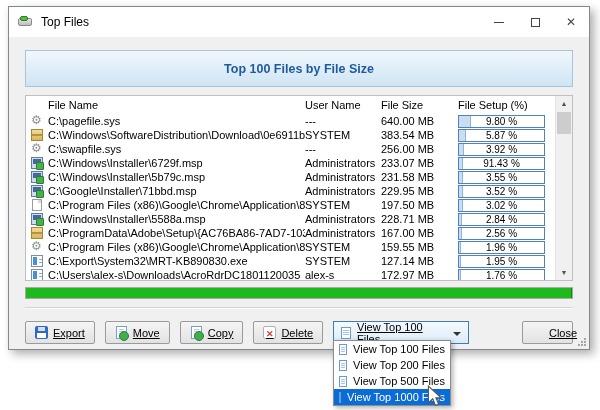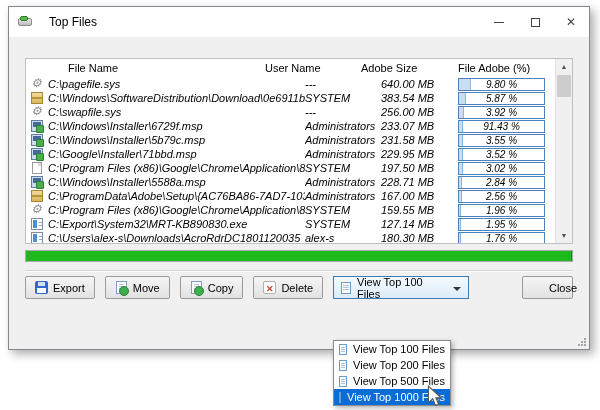--- a/index.html
+++ b/index.html
@@ -10,41 +10,41 @@
   .dialog { position:absolute; left:8px; top:6px; width:582px; height:344px;
     background:#f0f0f0; border:1px solid #828790;
     box-shadow:4px 4px 9px rgba(0,0,0,.32); }
 
   .titlebar { height:30px; background:#fff; display:flex; align-items:center; }
   .app-icon { width:16px; height:16px; margin-left:8px; position:relative; }
   .app-icon .drive { position:absolute; left:1px; top:4px; width:14px; height:8px;
     background:linear-gradient(#e8e8e8,#bdbdbd); border:1px solid #8a8a8a; border-radius:2px; }
   .app-icon .led { position:absolute; left:3px; top:2px; width:8px; height:5px;
     background:#57b947; border:1px solid #2f7d2a; border-radius:2px; }
-  .titlebar .title { margin-left:16px; font-size:12px; }
+  .titlebar .title { margin-left:8px; font-size:12px; }
   .win-controls { margin-left:auto; display:flex; height:30px; }
   .win-btn { width:36px; height:30px; display:flex; align-items:center; justify-content:center; color:#444; }
   .glyph-min { width:10px; height:1px; background:#444; }
   .glyph-max { width:9px; height:9px; border:1px solid #444; }
   .glyph-close { font-size:12px; line-height:1; }
 
   .content { padding:13px 16px 0 16px; }
 
   
   .banner { height:37px; border:1px solid #a7c4da;
     background:linear-gradient(#f0f7fc,#cfe5f4);
     display:flex; align-items:center; justify-content:center; }
   .banner b { color:#1d5a9e; font-size:12.5px; }
 
   
   .table { margin-top:8px; height:186px; background:#fff; border:1px solid #bfbfbf; position:relative; }
   .thead { display:grid; grid-template-columns:22px 1fr 76px 77px 97px; align-items:center;
-    height:18px; padding-right:17px;gap:20px; }
+    height:18px; padding-right:17px; }
   .thead span { font-size:11px; }
-  .rows { position:absolute; top:18px; left:0; right:17px; bottom:0; overflow:hidden;font-style:italic; }
+  .rows { position:absolute; top:18px; left:0; right:17px; bottom:0; overflow:hidden; }
   .row { display:grid; grid-template-columns:22px 1fr 76px 77px 97px; align-items:center; height:14px; }
   .cell-icon { display:flex; justify-content:center; }
   .cell-name, .cell-user, .cell-size { white-space:nowrap; overflow:hidden; font-size:11px; line-height:14px; }
   .pct-cell { position:relative; height:13px; margin-right:10px; border:1px solid #4f81bd;
     background:#fff; text-align:center; font-size:10px; line-height:11px; overflow:hidden; }
   .pct-fill { position:absolute; left:0; top:0; bottom:0; background:#c9def1; border-right:1px solid #8fb4d9; }
   .pct-text { position:relative; }
 
   
   .ficon { width:12px; height:12px; position:relative; display:inline-block; }
@@ -69,21 +69,21 @@
   .sb-arrow { height:15px; display:flex; align-items:center; justify-content:center; color:#505050; font-size:7px; }
   .sb-down { position:absolute; bottom:0; left:0; right:0; }
   .sb-thumb { position:absolute; left:1px; right:1px; top:16px; height:22px; background:#cdcdcd; }
 
   
   .progress-wrap { margin-top:6px; height:12px; border:1px solid #a9a9a9; background:#e9e9e9; }
   .progress-fill { height:100%; background:#1db91d; border-right:1px solid #0f8c0f; }
   .divider { margin-top:8px; border-top:1px solid #d4d4d4; border-bottom:1px solid #fcfcfc; }
 
   
-  .footer { display:flex; align-items:flex-start; margin-top:4px; }
+  .footer { display:flex; align-items:flex-start; margin-top:12px;text-decoration:underline; }
   .btn { height:23px; display:inline-flex; align-items:center; gap:5px; padding:0 9px;
     background:linear-gradient(#f5f5f5,#e2e2e2); border:1px solid #9a9a9a; border-radius:2px;
     font-size:11px; margin-right:10px; cursor:default; }
   .bicon { width:13px; height:13px; position:relative; display:inline-block; }
   .bicon-save { background:#2e68c8; border-radius:2px; }
   .bicon-save::before { content:""; position:absolute; top:1px; left:3px; width:7px; height:4px; background:#cfe0f5; }
   .bicon-save::after { content:""; position:absolute; bottom:1px; left:2px; width:9px; height:5px; background:#fff; }
   .bicon-page { width:11px; margin:0 1px; background:#fff; border:1px solid #7ea0c0; }
   .bicon-page::before { content:""; position:absolute; left:2px; top:2px; width:5px; height:1px;
     background:#b8cadb; box-shadow:0 2px 0 #b8cadb, 0 4px 0 #b8cadb; }
@@ -134,28 +134,31 @@
       <div class="win-btn">
           <span class="glyph-max"></span>
         </div>
       <div class="win-btn">
           <span class="glyph-close">✕</span>
         </div>
     </div>
   </div>
 
   <div class="content">
+    <div class="banner">
+      <b>Top 100 Files by File Size</b>
+    </div>
 
     <div class="table">
       <div class="thead">
         <span></span>
         <span>File Name</span>
         <span>User Name</span>
-        <span>Adobe Size</span>
-        <span>File Adobe (%)</span>
+        <span>File Size</span>
+        <span>File Setup (%)</span>
       </div>
       <div class="rows" id="rows">
   <div class="row">
     <span class="cell-icon">
               <span class="ficon ficon-gear"></span>
             </span>
     <span class="cell-name">C:\pagefile.sys</span>
     <span class="cell-user">---</span>
     <span class="cell-size">640.00 MB</span>
     <span class="pct-cell">
@@ -293,21 +296,21 @@
       <span class="pct-text">1.95 %</span>
     </span>
   </div>
 
   <div class="row">
     <span class="cell-icon">
               <span class="ficon ficon-app"></span>
             </span>
     <span class="cell-name">C:\Users\alex-s\Downloads\AcroRdrDC1801120035_en_U...</span>
     <span class="cell-user">alex-s</span>
-    <span class="cell-size">180.30 MB</span>
+    <span class="cell-size">172.97 MB</span>
     <span class="pct-cell">
       <span class="pct-fill" style="width: 2.464%;"></span>
       <span class="pct-text">1.76 %</span>
     </span>
   </div>
 </div>
       <div class="vscroll">
         <div class="sb-arrow">▲</div>
         <div class="sb-thumb"></div>
         <div class="sb-arrow sb-down">▼</div>

